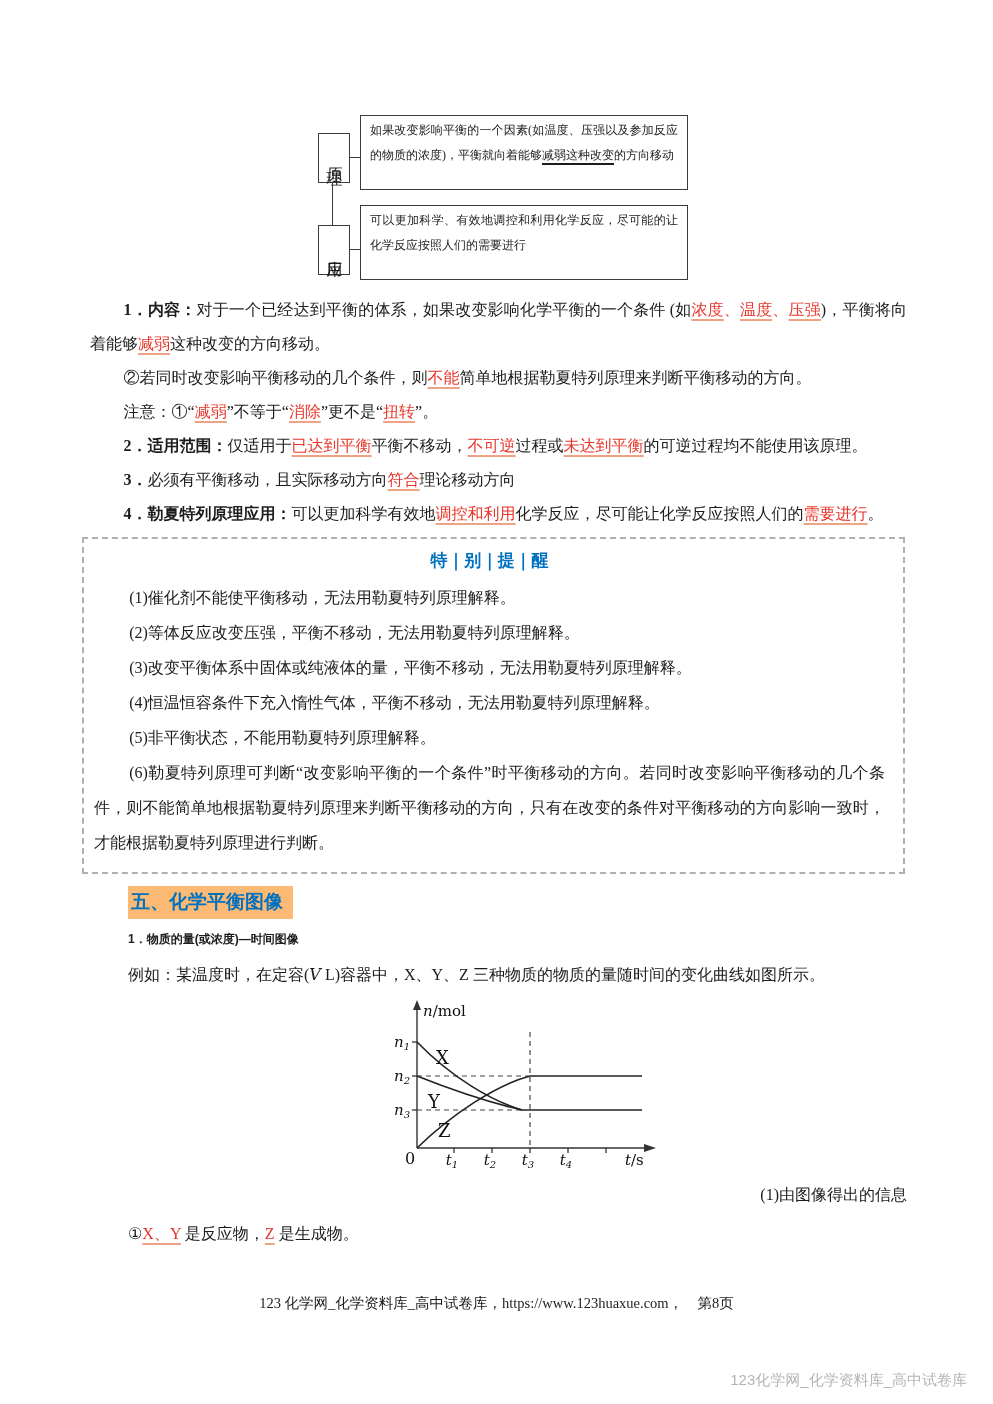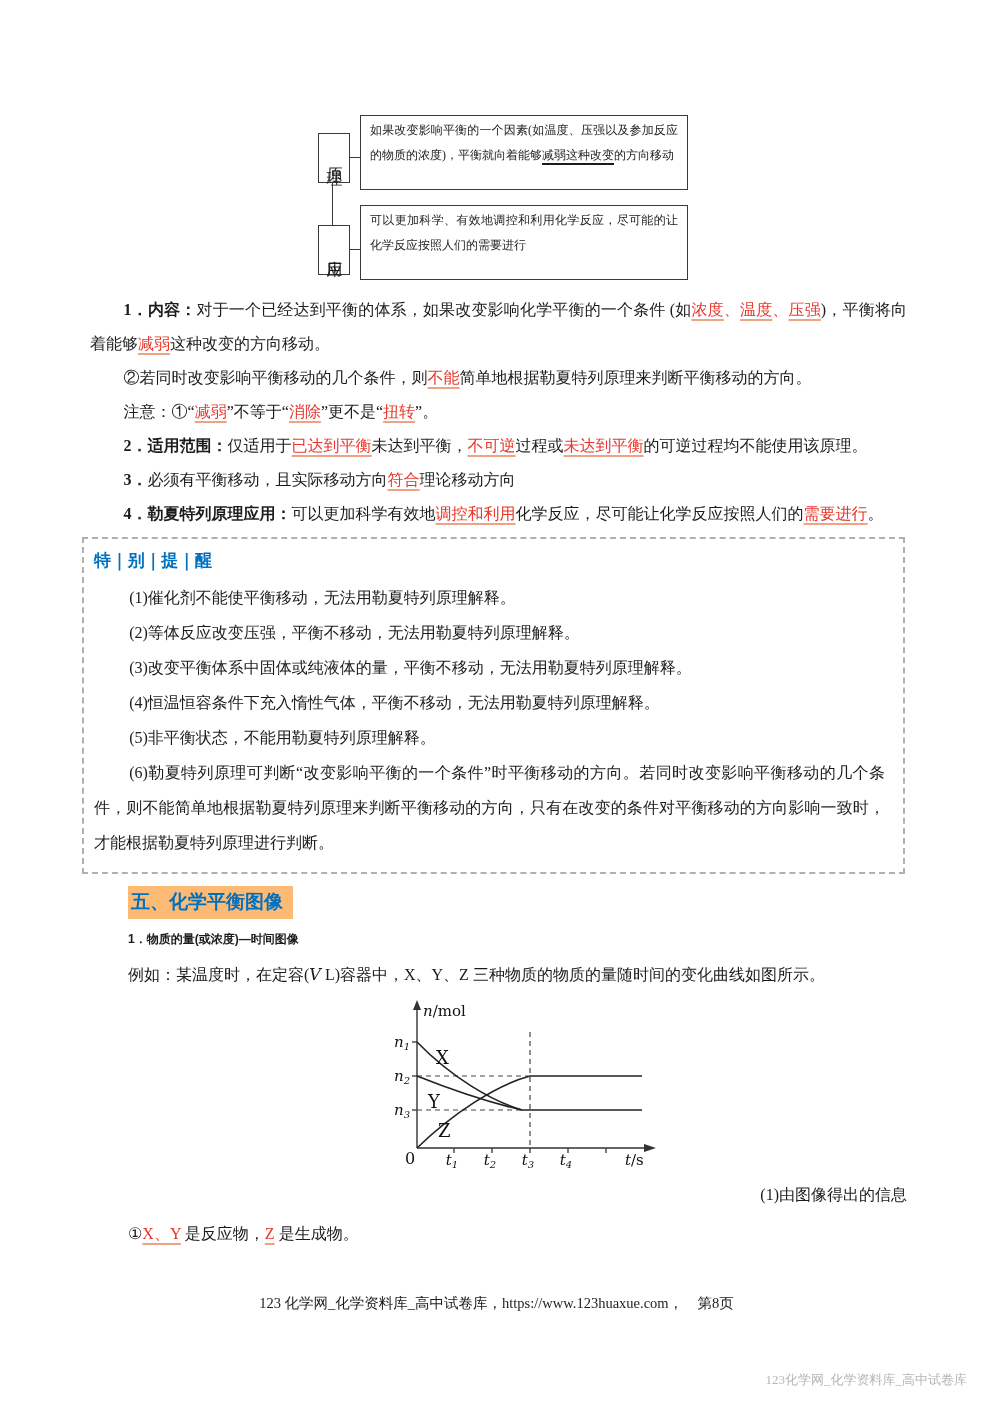--- a/index.html
+++ b/index.html
@@ -32,21 +32,21 @@
   .seg-r{color:#e8352a;text-decoration:underline;text-decoration-color:#f0a285;
          text-decoration-thickness:2px;text-underline-offset:4px;}
   .seg-rn{color:#e8352a;}
   .seg-u{text-decoration:underline;text-decoration-thickness:1.5px;text-underline-offset:4px;}
   .seg-i{font-style:italic;font-family:"DejaVu Serif",serif;}
 
   
   .notebox{margin:6px 0 0 -8px;width:823px;box-sizing:border-box;border:2px dashed #b0b0b0;
            padding:8px 18px 12px 10px;}
   .notebox-title{font-family:"Liberation Sans","DejaVu Sans",sans-serif;font-weight:bold;
-                 color:#0070c0;font-size:17px;margin:2px 0 8px 0;}
+                 color:#0070c0;font-size:17px;margin:2px 0 8px 0;text-align:center;}
   .note-item{line-height:35px;text-indent:2.2em;text-align:justify;}
 
   
   .sec-header{display:inline-block;margin:12px 0 0 38px;background:#fdba74;color:#0070c0;
               font-family:"Liberation Sans","DejaVu Sans",sans-serif;font-weight:bold;
               font-size:19px;padding:3px 10px 4px 3px;}
   .sub-title{margin:12px 0 12px 38px;font-family:"Liberation Sans","DejaVu Sans",sans-serif;
              font-weight:bold;font-size:12px;}
   .example{margin:10px 0 0 38px;line-height:30px;}
 
@@ -56,43 +56,43 @@
   .cr{font-family:"DejaVu Serif",serif;font-style:normal;font-size:15px;fill:#111;}
   .c0{font-family:"DejaVu Serif",serif;font-size:16px;fill:#111;}
   .cl{font-family:"DejaVu Serif",serif;font-size:18px;fill:#111;}
   .sub{font-size:10px;}
 
   .info-head{margin:12px 0 0 38px;line-height:30px;text-align:right;}
   .info-item{margin:9px 0 0 38px;line-height:30px;}
 
   
   .footer{position:absolute;left:0;right:0;top:1294px;text-align:center;font-size:14.5px;color:#1c1c1c;}
-  .watermark{position:absolute;top:1371px;right:26px;font-size:13px;color:#b5b5b5;
-             font-family:Liberation Serif, serif;}
+  .watermark{position:absolute;top:1371px;right:26px;font-size:15px;color:#b5b5b5;
+             font-family:Liberation Sans, sans-serif;}
 </style>
 </head>
 <body>
 
 <div class="page">
   <div class="content">
 
     <div class="diagram">
       <div class="dlabel dlabel1">原理</div>
       <div class="dbig dbig1"><span class="seg-n">如果改变影响平衡的一个因素(如温度、压强以及参加反应的物质的浓度)，平衡就向着能够</span><span class="seg-u">减弱这种改变</span><span class="seg-n">的方向移动</span></div>
       <div class="dlabel dlabel2">应用</div>
       <div class="dbig dbig2"><span class="seg-n">可以更加科学、有效地调控和利用化学反应，尽可能的让化学反应按照人们的需要进行</span></div>
       <div class="conn conn-h1"></div>
       <div class="conn conn-h2"></div>
       <div class="conn conn-v"></div>
     </div>
 
     <div class="para indent first"><span class="seg-b">1．内容：</span><span class="seg-n">对于一个已经达到平衡的体系，如果改变影响化学平衡的一个条件 (如</span><span class="seg-r">浓度</span><span class="seg-rn">、</span><span class="seg-r">温度</span><span class="seg-rn">、</span><span class="seg-r">压强</span><span class="seg-n">)，平衡将向着能够</span><span class="seg-r">减弱</span><span class="seg-n">这种改变的方向移动。</span></div>
     <div class="para indent"><span class="seg-n">②若同时改变影响平衡移动的几个条件，则</span><span class="seg-r">不能</span><span class="seg-n">简单地根据勒夏特列原理来判断平衡移动的方向。</span></div>
     <div class="para indent"><span class="seg-n">注意：①“</span><span class="seg-r">减弱</span><span class="seg-n">”不等于“</span><span class="seg-r">消除</span><span class="seg-n">”更不是“</span><span class="seg-r">扭转</span><span class="seg-n">”。</span></div>
-    <div class="para indent"><span class="seg-b">2．适用范围：</span><span class="seg-n">仅适用于</span><span class="seg-r">已达到平衡</span><span class="seg-n">未达到平衡，</span><span class="seg-r">不可逆</span><span class="seg-n">过程或</span><span class="seg-r">未达到平衡</span><span class="seg-n">的可逆过程均不能使用该原理。</span></div>
+    <div class="para indent"><span class="seg-b">2．适用范围：</span><span class="seg-n">仅适用于</span><span class="seg-r">已达到平衡</span><span class="seg-n">平衡不移动，</span><span class="seg-r">不可逆</span><span class="seg-n">过程或</span><span class="seg-r">未达到平衡</span><span class="seg-n">的可逆过程均不能使用该原理。</span></div>
     <div class="para indent"><span class="seg-b">3．</span><span class="seg-n">必须有平衡移动，且实际移动方向</span><span class="seg-r">符合</span><span class="seg-n">理论移动方向</span></div>
     <div class="para indent"><span class="seg-b">4．勒夏特列原理应用：</span><span class="seg-n">可以更加科学有效地</span><span class="seg-r">调控和利用</span><span class="seg-n">化学反应，尽可能让化学反应按照人们的</span><span class="seg-r">需要进行</span><span class="seg-n">。</span></div>
 
     <div class="notebox">
       <div class="notebox-title">特｜别｜提｜醒</div>
       <div class="note-item">(1)催化剂不能使平衡移动，无法用勒夏特列原理解释。</div>
       <div class="note-item">(2)等体反应改变压强，平衡不移动，无法用勒夏特列原理解释。</div>
       <div class="note-item">(3)改变平衡体系中固体或纯液体的量，平衡不移动，无法用勒夏特列原理解释。</div>
       <div class="note-item">(4)恒温恒容条件下充入惰性气体，平衡不移动，无法用勒夏特列原理解释。</div>
       <div class="note-item">(5)非平衡状态，不能用勒夏特列原理解释。</div>

